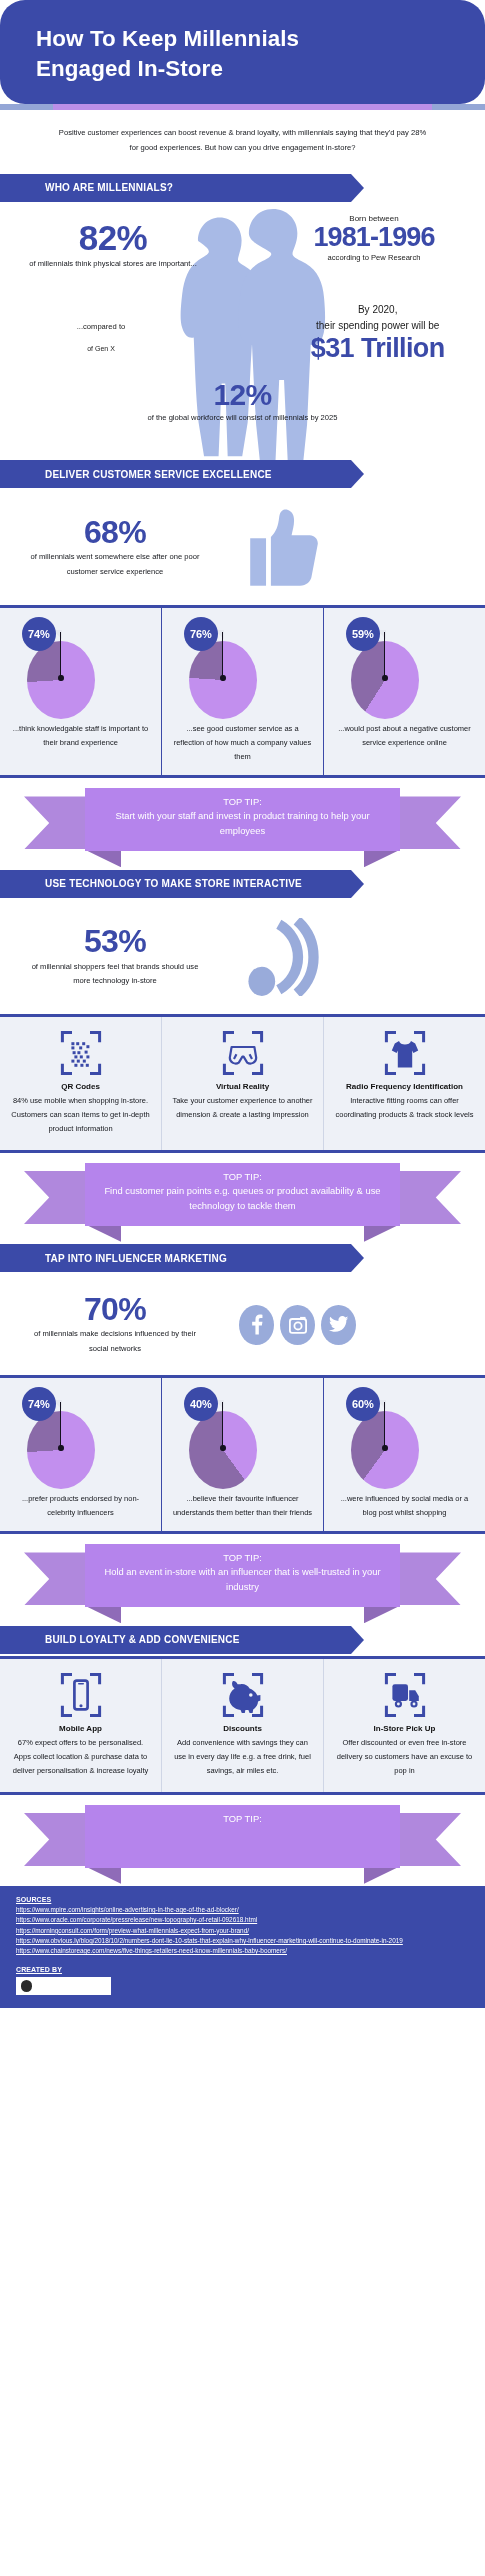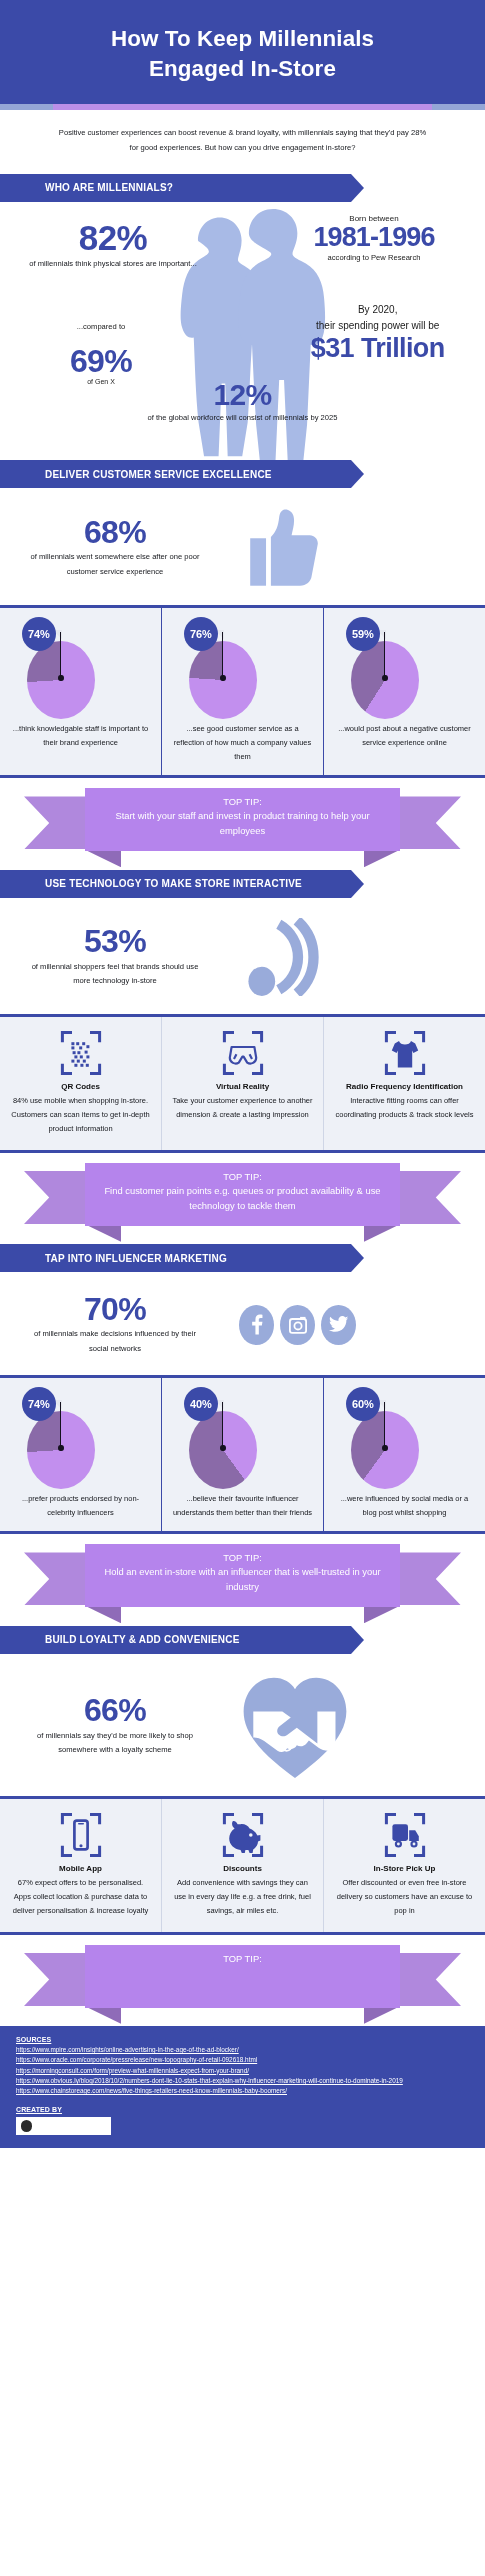--- a/index.html
+++ b/index.html
@@ -9,21 +9,22 @@
     font-family: "Liberation Sans", sans-serif;
     color: #1a1a1a;
     -webkit-font-smoothing: antialiased;
   }
   .page { width: 485px; position: relative; overflow: hidden; background:#fff; }
 
   
   .hero {
     background: #3b4aa8;
     padding: 24px 36px 20.6px 36px;
-    text-align: center;
+    text-align: left;
+    border-radius: 25px;
   }
   .hero h1 {
     color: #ffffff;
     font-size: 22.4px;
     line-height: 1.32;
     font-weight: bold;
     letter-spacing: 0.1px;
     font-family: "Liberation Sans", sans-serif;
   }
   .hero-underbar { display: flex; height: 6.7px; }
@@ -295,21 +296,20 @@
       <path fill="#a8bae6" d="M178 40c0-24 18-40 40-40s40 16 40 40c0 17-8 28-8 34 0 6 12 10 22 16 20 12 28 32 30 56 3 32 2 52-2 64-4 12-12 16-20 14-2 44-4 88-6 132l-6 58h-26l-6-132h-8l-6 132h-26l-6-58c-3-48-5-94-7-136-8 3-16-1-20-14-4-14-3-34 0-60 3-26 12-44 30-56 10-6 22-10 22-16 0-6-37-16-37-34z"></path>
     </svg>
 
     <div class="who-left-82">
       <div class="bignum">82%</div>
       <div class="small-cap">of millennials think physical stores are important...</div>
     </div>
 
     <div class="who-left-69">
       <div class="pre">...compared to</div>
-      <div class="bignum">69%</div>
       <div class="sub">of Gen X</div>
     </div>
 
     <div class="who-right-born">
       <div class="pre">Born between</div>
       <div class="bignum">1981-1996</div>
       <div class="sub">according to Pew Research</div>
     </div>
 
     <div class="who-right-trill">
@@ -560,35 +560,20 @@
     <div class="ribbon-panel">
       <div class="ribbon-title">TOP TIP:</div>
       <div class="ribbon-text">Hold an event in-store with an influencer that is well-trusted in your industry</div>
     </div>
   </div>
 
   <div class="banner">
     <span class="banner-label">BUILD LOYALTY &amp; ADD CONVENIENCE</span>
   </div>
 
-  <div class="statrow">
-    <div class="txt">
-      <div class="bignum">66%</div>
-      <div class="small-cap">of millennials say they'd be more likely to shop somewhere with a loyalty scheme</div>
-    </div>
-    <div class="art" style="width:121px">
-      <svg width="110" height="104" viewBox="0 0 182 172">
-        <path fill="#99abda" d="M91 172C60 148 6 110 6 62 6 30 28 6 56 6c16 0 29 8 35 19 6-11 19-19 35-19 28 0 50 24 50 56 0 48-54 86-85 110z"></path>
-        <path fill="#ffffff" d="M22 62h48l14 10-18 14c-5 4-6 10-2 14 4 4 10 4 14 1l16-12 34 26v-53h30v62c-8 4-20 4-28-2l-16-12-4 5c-4 5-11 6-16 3-3 6-10 8-16 5-3 6-10 8-16 4l-22-16c-6-5-14-6-18-6z"></path>
-        <g fill="none" stroke="#ffffff" stroke-width="3">
-          <path d="M70 124c4 4 10 4 14 0"></path>
-        </g>
-      </svg>
-    </div>
-  </div>
 
   <div class="icards">
     <div class="icard">
       <div class="glyph">
         <svg width="42" height="46" viewBox="0 0 70 76">
           <g stroke="#3b4aa8" stroke-width="5" fill="none">
             <path d="M4 20 V4 H20"></path>
               <path d="M50 4 H66 V20"></path>
             <path d="M66 56 V72 H50"></path>
               <path d="M20 72 H4 V56"></path>

